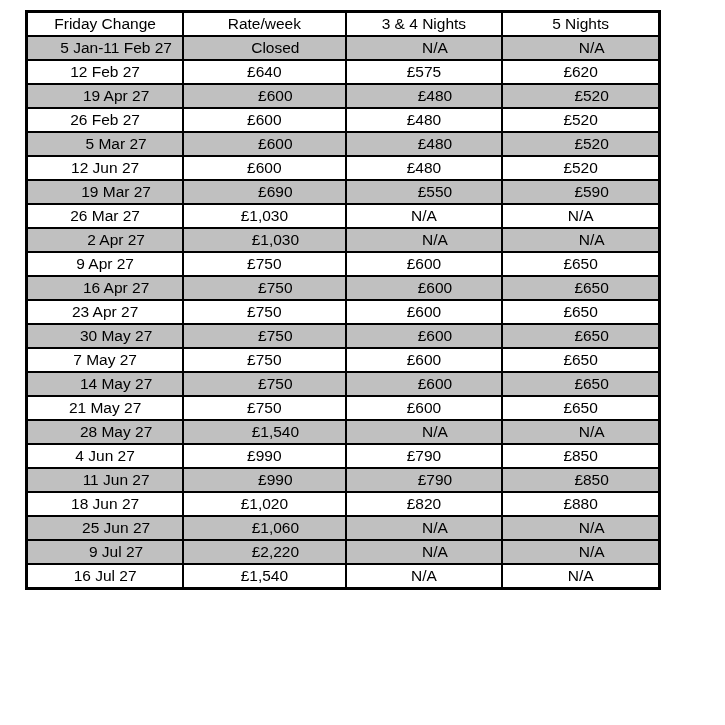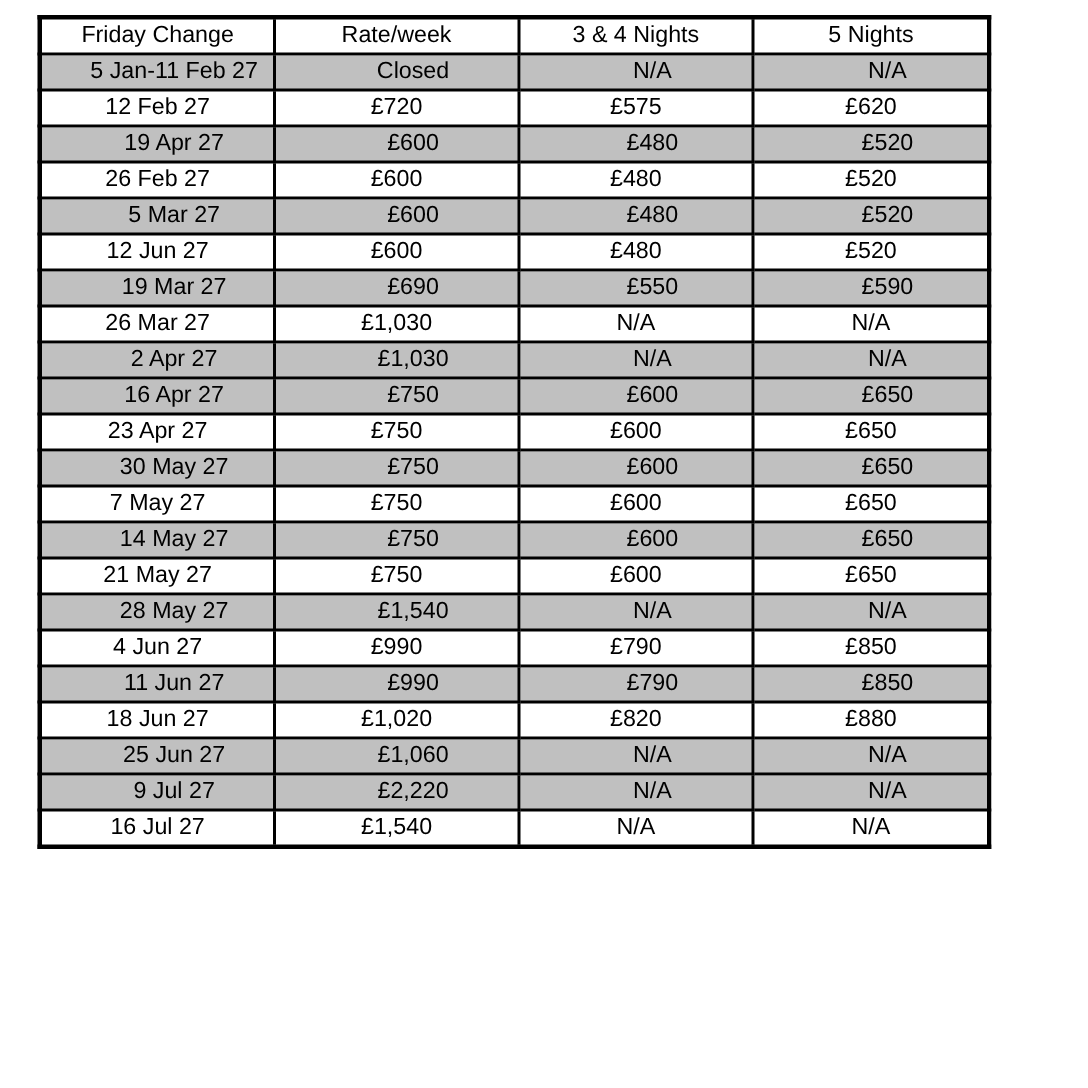--- a/index.html
+++ b/index.html
@@ -74,21 +74,21 @@
     </thead>
     <tbody>
         <tr class="shaded">
           <td>5 Jan-11 Feb 27</td>
           <td>Closed</td>
           <td>N/A</td>
           <td>N/A</td>
         </tr>
         <tr>
           <td>12 Feb 27</td>
-          <td>£720</td>
+          <td>£640</td>
           <td>£575</td>
           <td>£620</td>
         </tr>
         <tr class="shaded">
           <td>19 Apr 27</td>
           <td>£600</td>
           <td>£480</td>
           <td>£520</td>
         </tr>
         <tr>
@@ -119,20 +119,26 @@
           <td>26 Mar 27</td>
           <td>£1,030</td>
           <td>N/A</td>
           <td>N/A</td>
         </tr>
         <tr class="shaded">
           <td>2 Apr 27</td>
           <td>£1,030</td>
           <td>N/A</td>
           <td>N/A</td>
+        </tr>
+        <tr>
+          <td>9 Apr 27</td>
+          <td>£750</td>
+          <td>£600</td>
+          <td>£650</td>
         </tr>
         <tr class="shaded">
           <td>16 Apr 27</td>
           <td>£750</td>
           <td>£600</td>
           <td>£650</td>
         </tr>
         <tr>
           <td>23 Apr 27</td>
           <td>£750</td>

